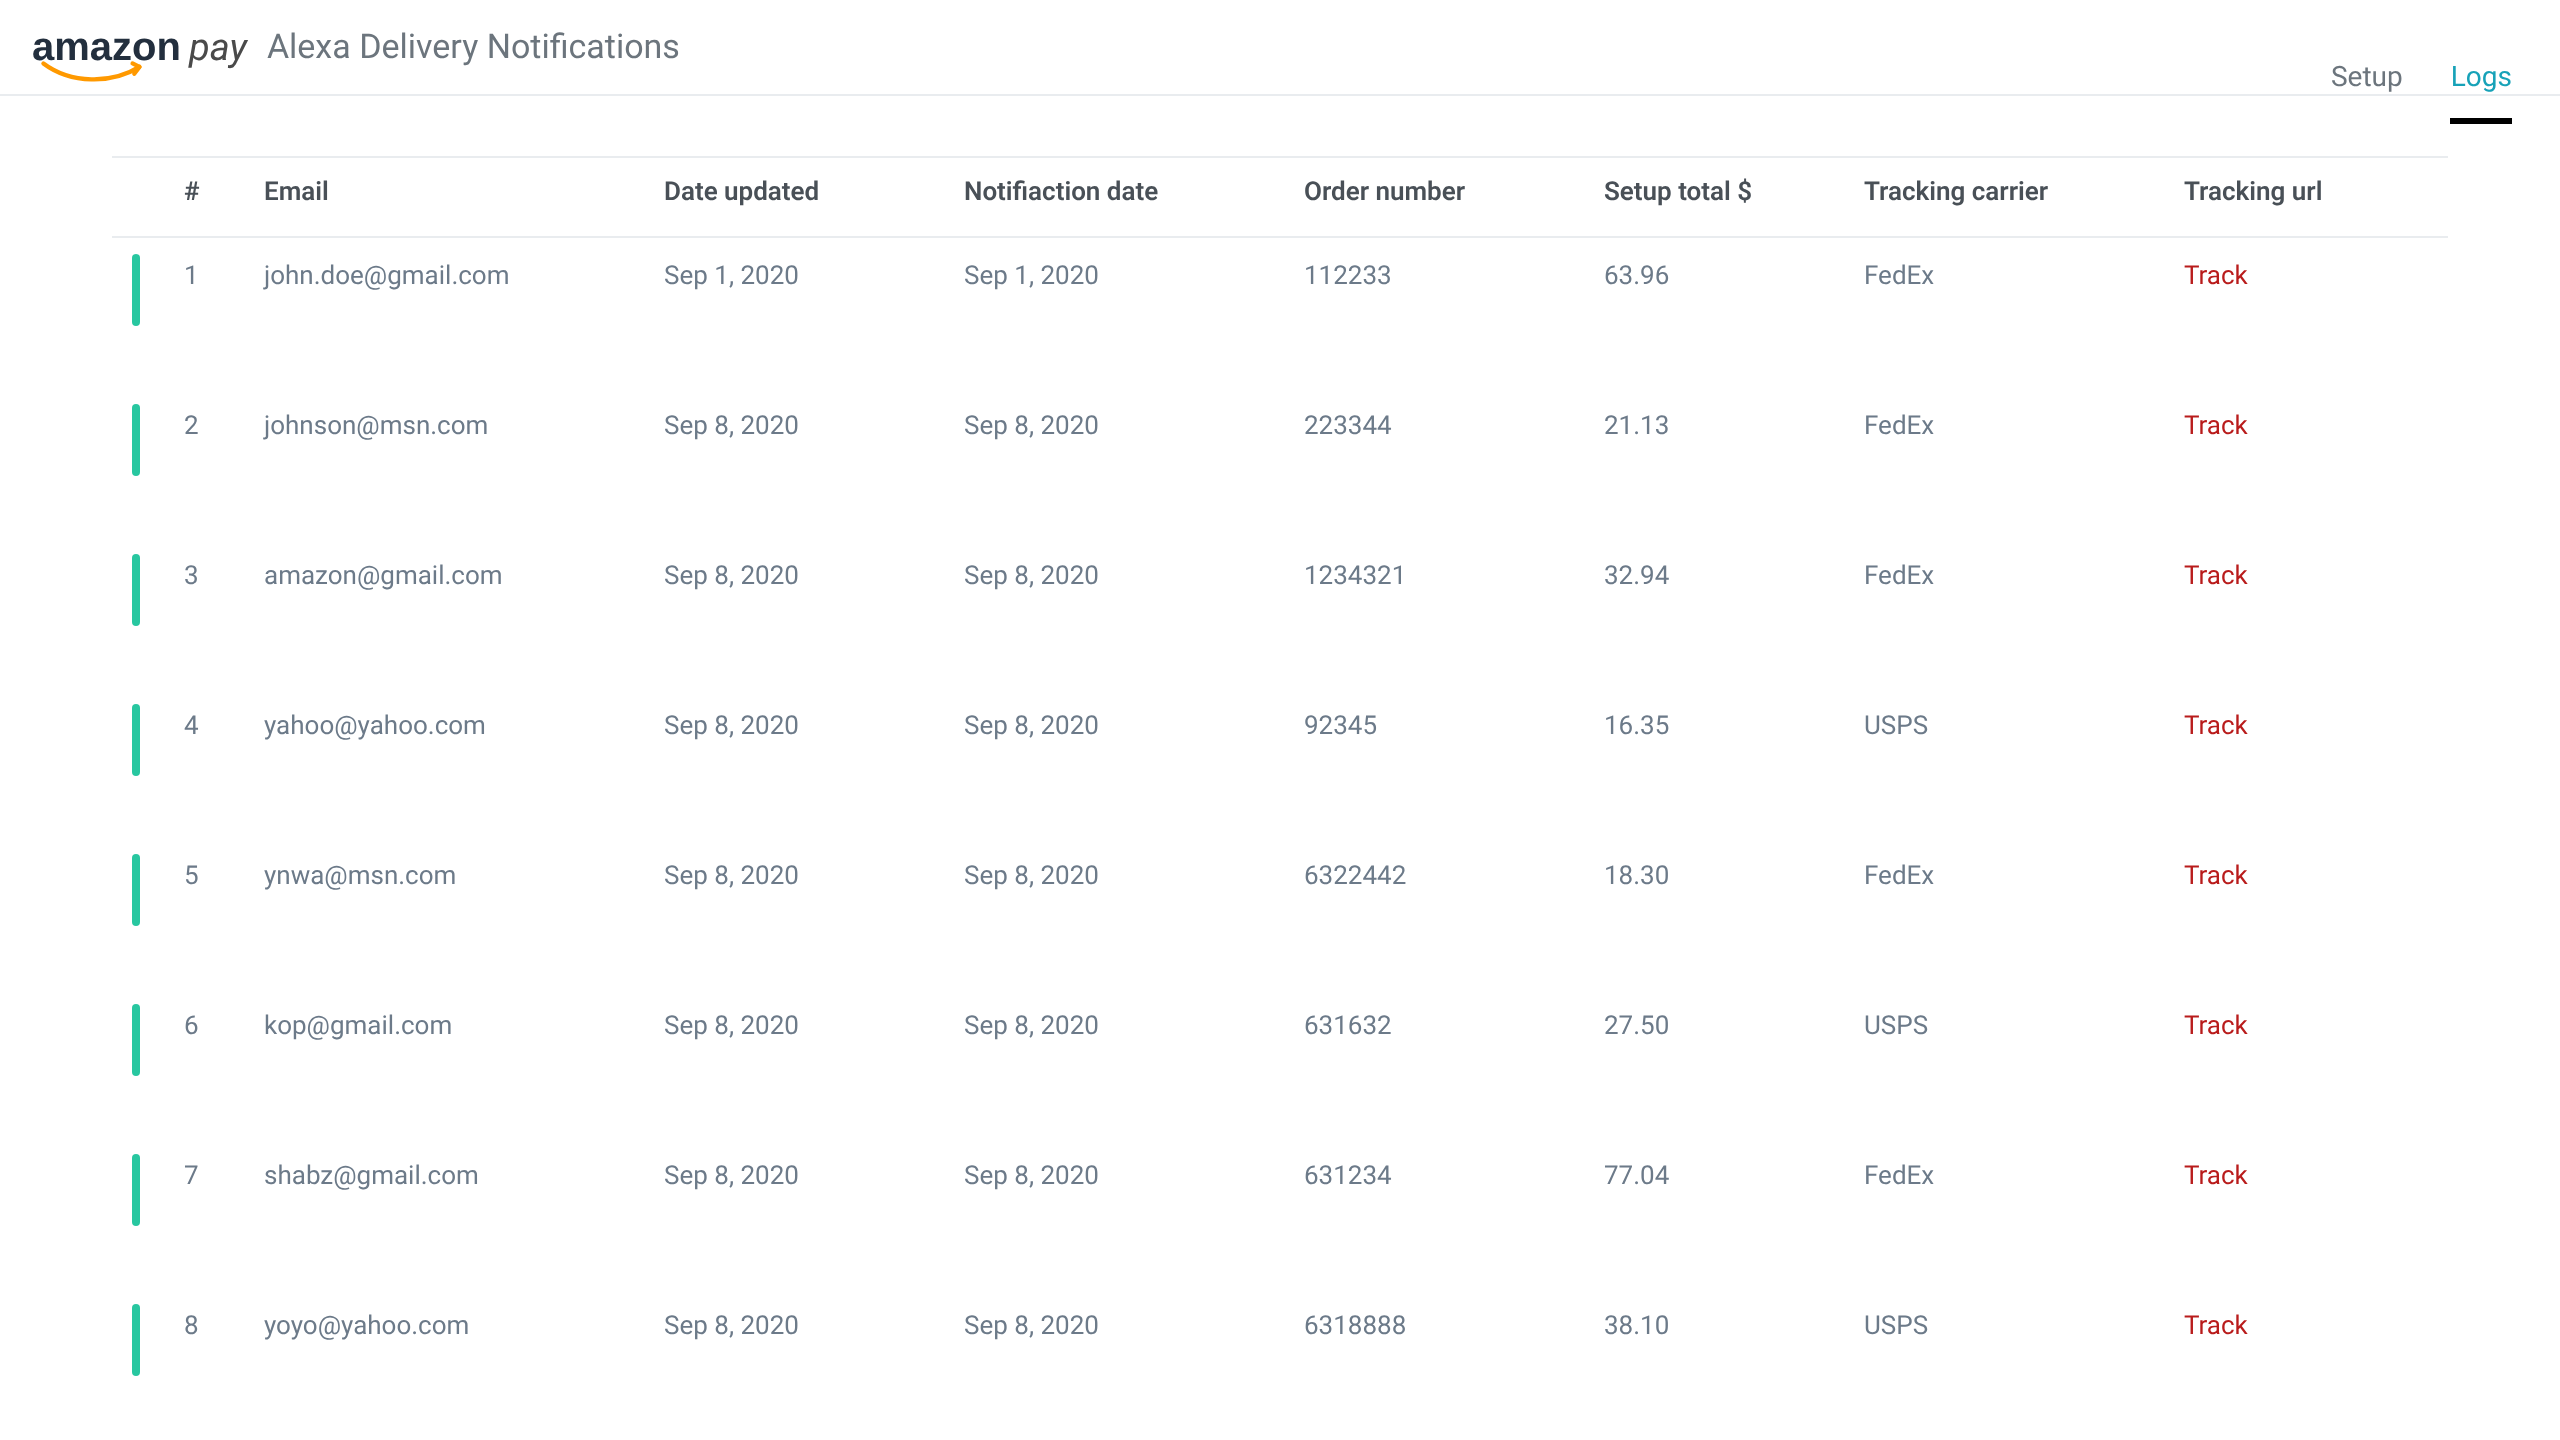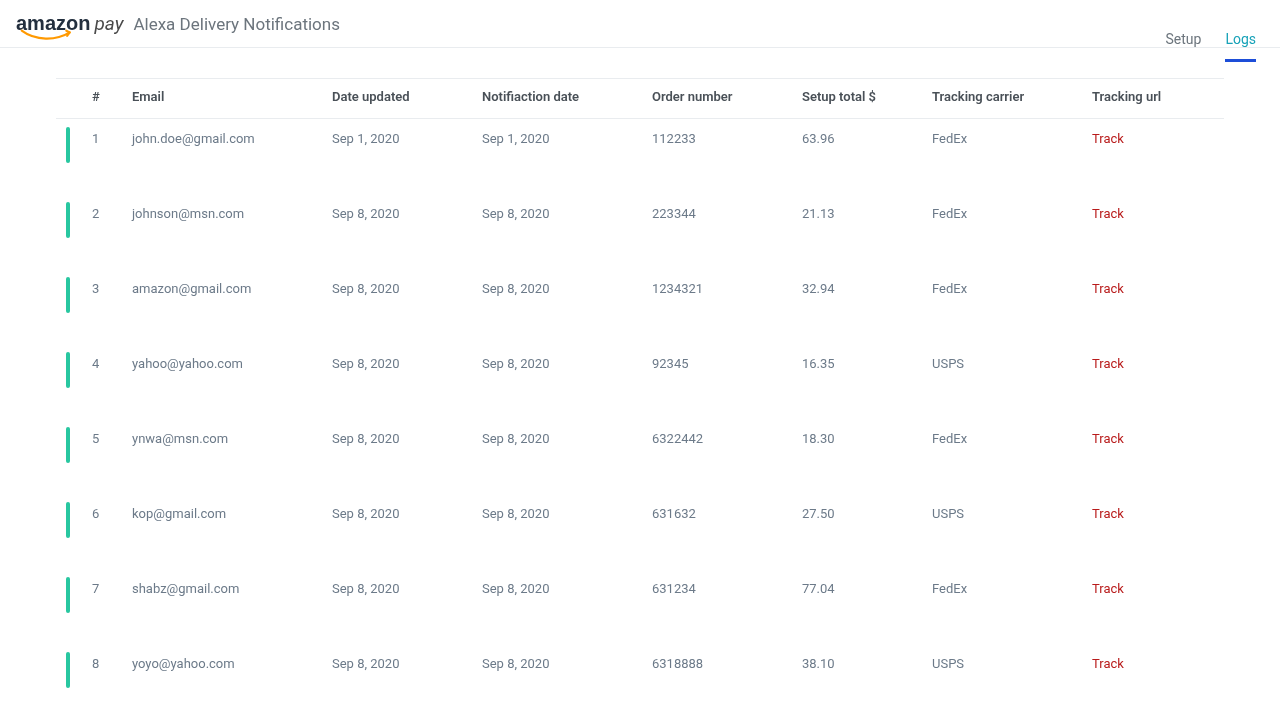--- a/index.html
+++ b/index.html
@@ -26,21 +26,21 @@
     font-weight: 700; font-size: 20px; color: #232f3e;
     font-family: Arial, sans-serif; position: relative;
   }
   .logo-pay { font-size: 19px; color: #4a4a4a; font-weight: 400; font-style: italic; }
   .swoosh {
     position: absolute; left: 4px; bottom: -6px; width: 60px; height: 12px;
   }
   .app-title { font-size: 17px; color: #6c757d; font-weight: 400; margin-left: 0;}
   .nav { display: flex; gap: 24px; font-size: 14px; margin-top: 46px; }
   .nav a { color: #6c757d; text-decoration: none; padding-bottom: 12px; }
-  .nav a.active { color: #17a2b8; border-bottom: 3px solid #1d4ed8; }
+  .nav a.active { color: #17a2b8; border-bottom: 3px solid #000000; }
 
   .content { padding: 30px 56px 10px 56px; }
 
   table { width: 100%; border-collapse: collapse; }
   thead th {
     text-align: left; font-weight: 600; color: #495057;
     font-size: 13px; padding: 10px 8px 14px 8px;
     border-bottom: 1px solid #e9ecef;
     border-top: 1px solid #e9ecef;
   }

